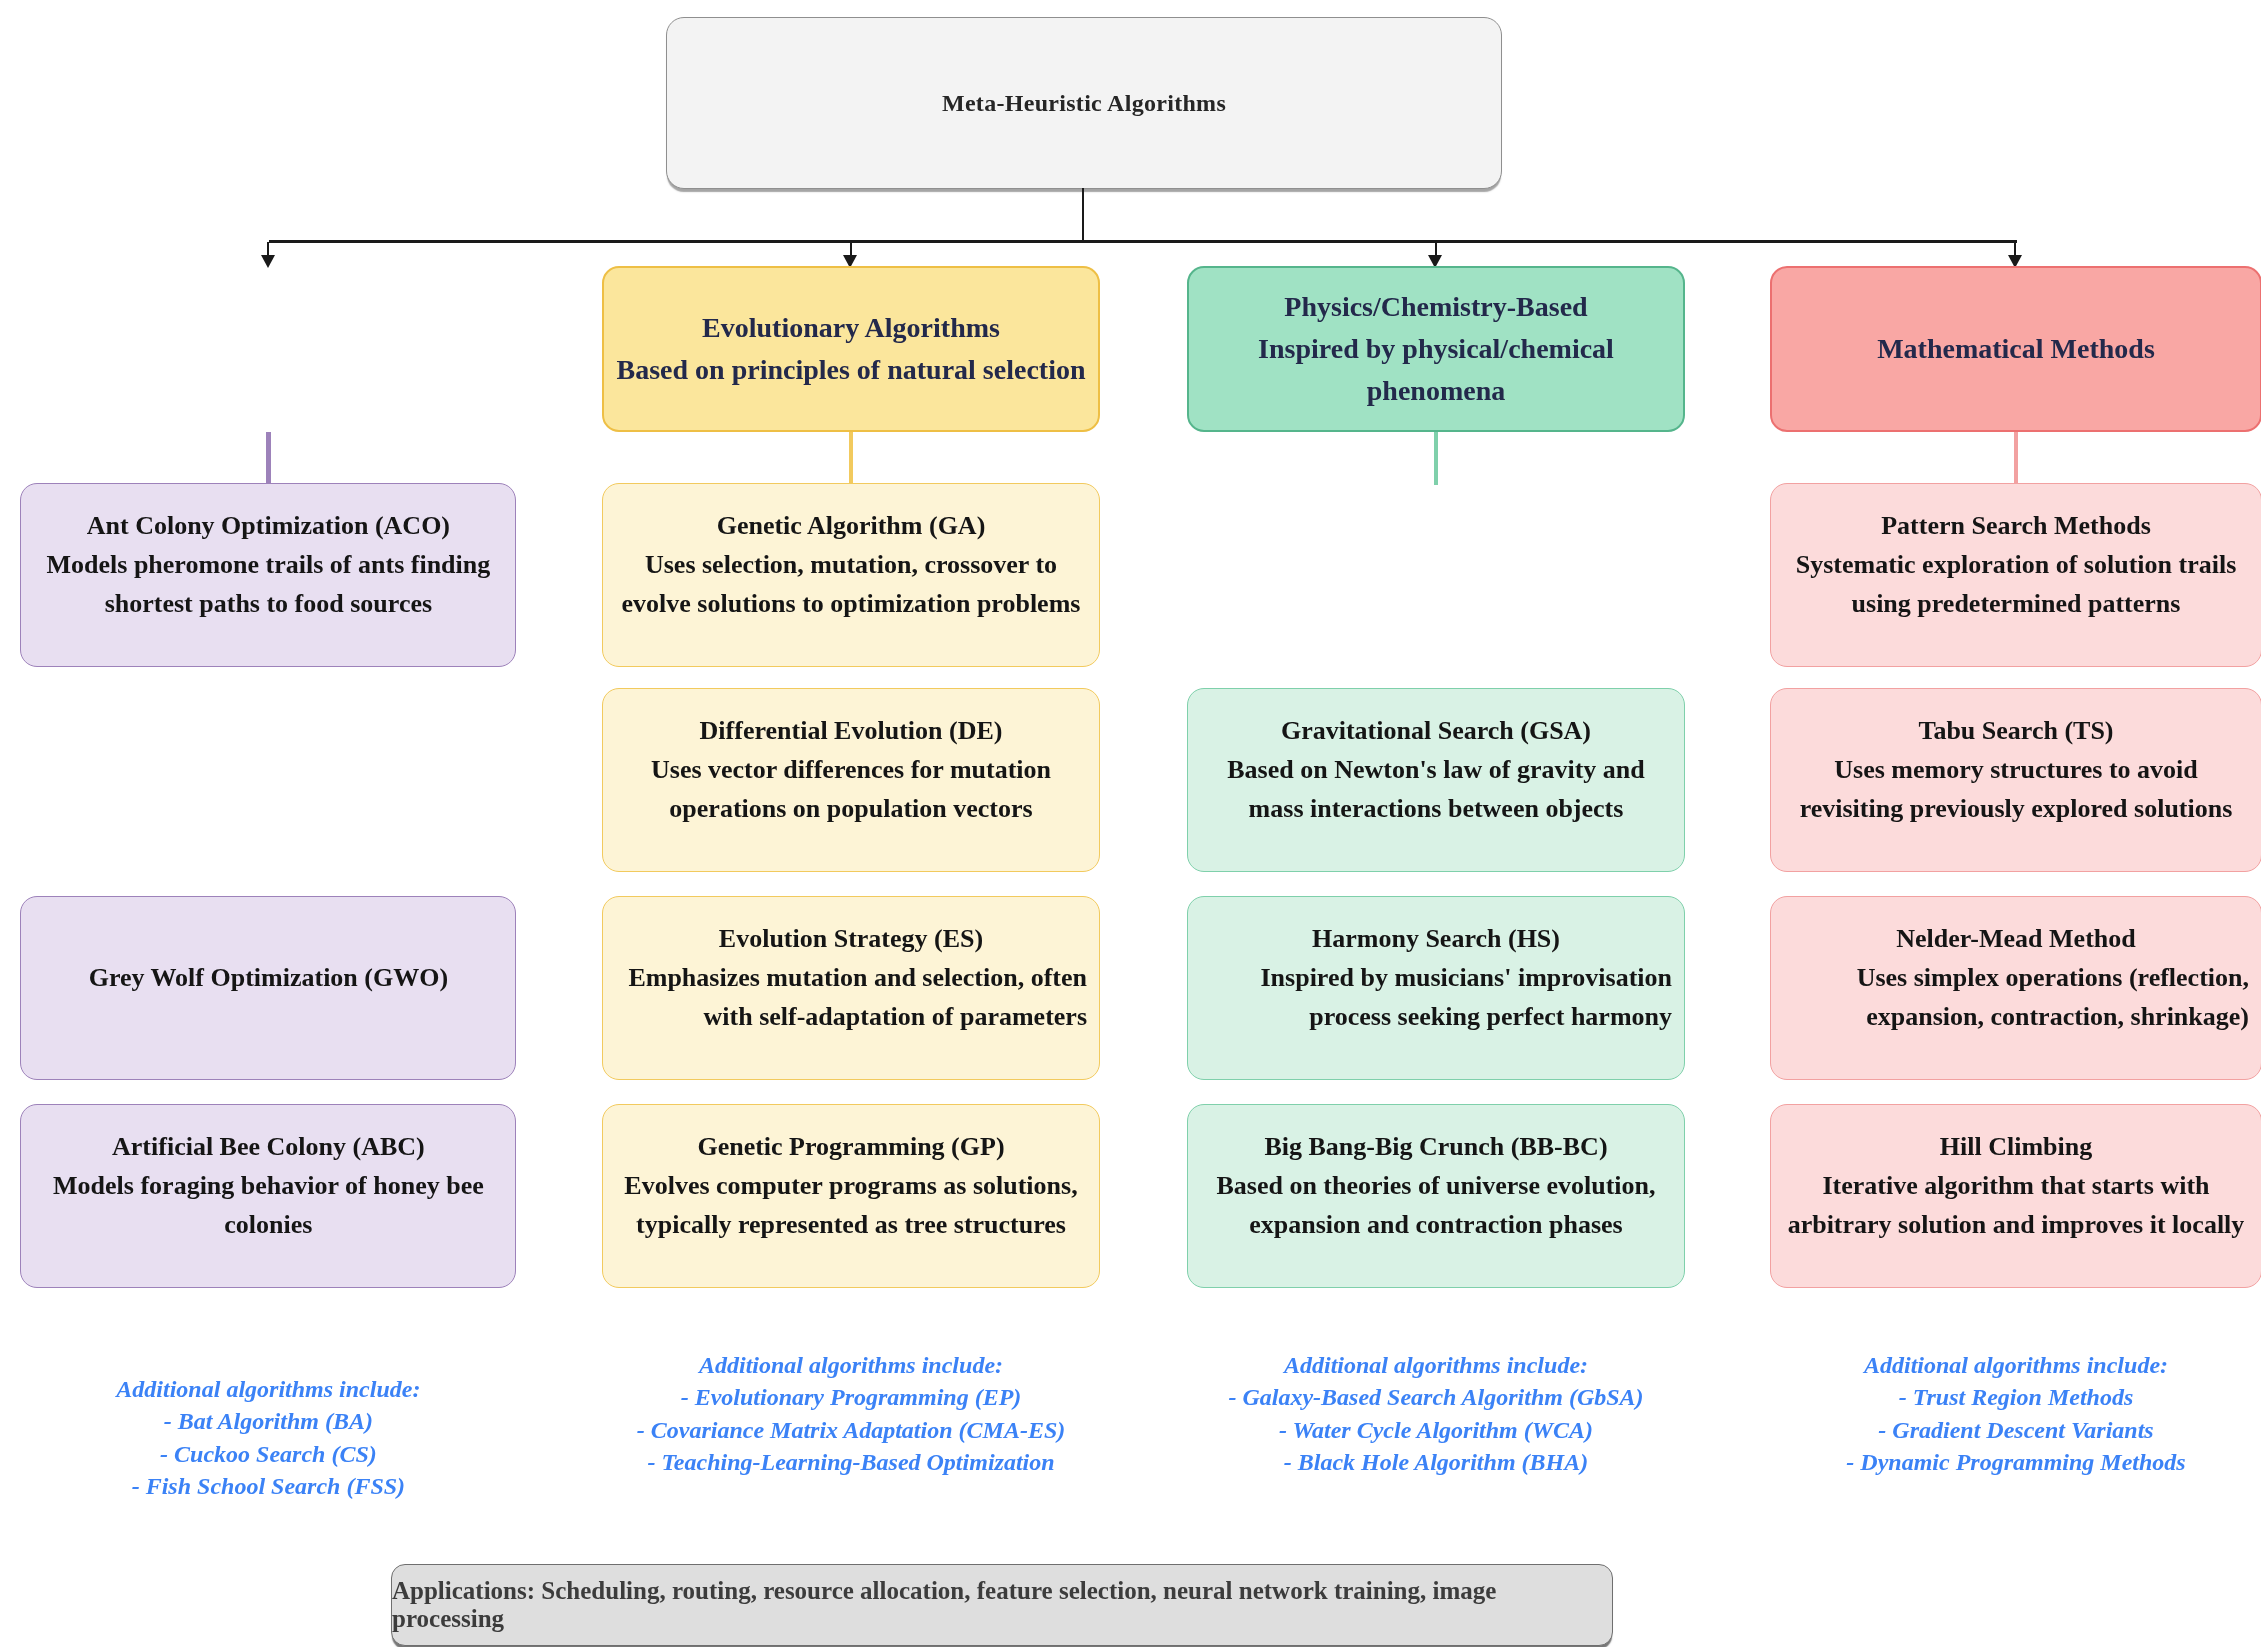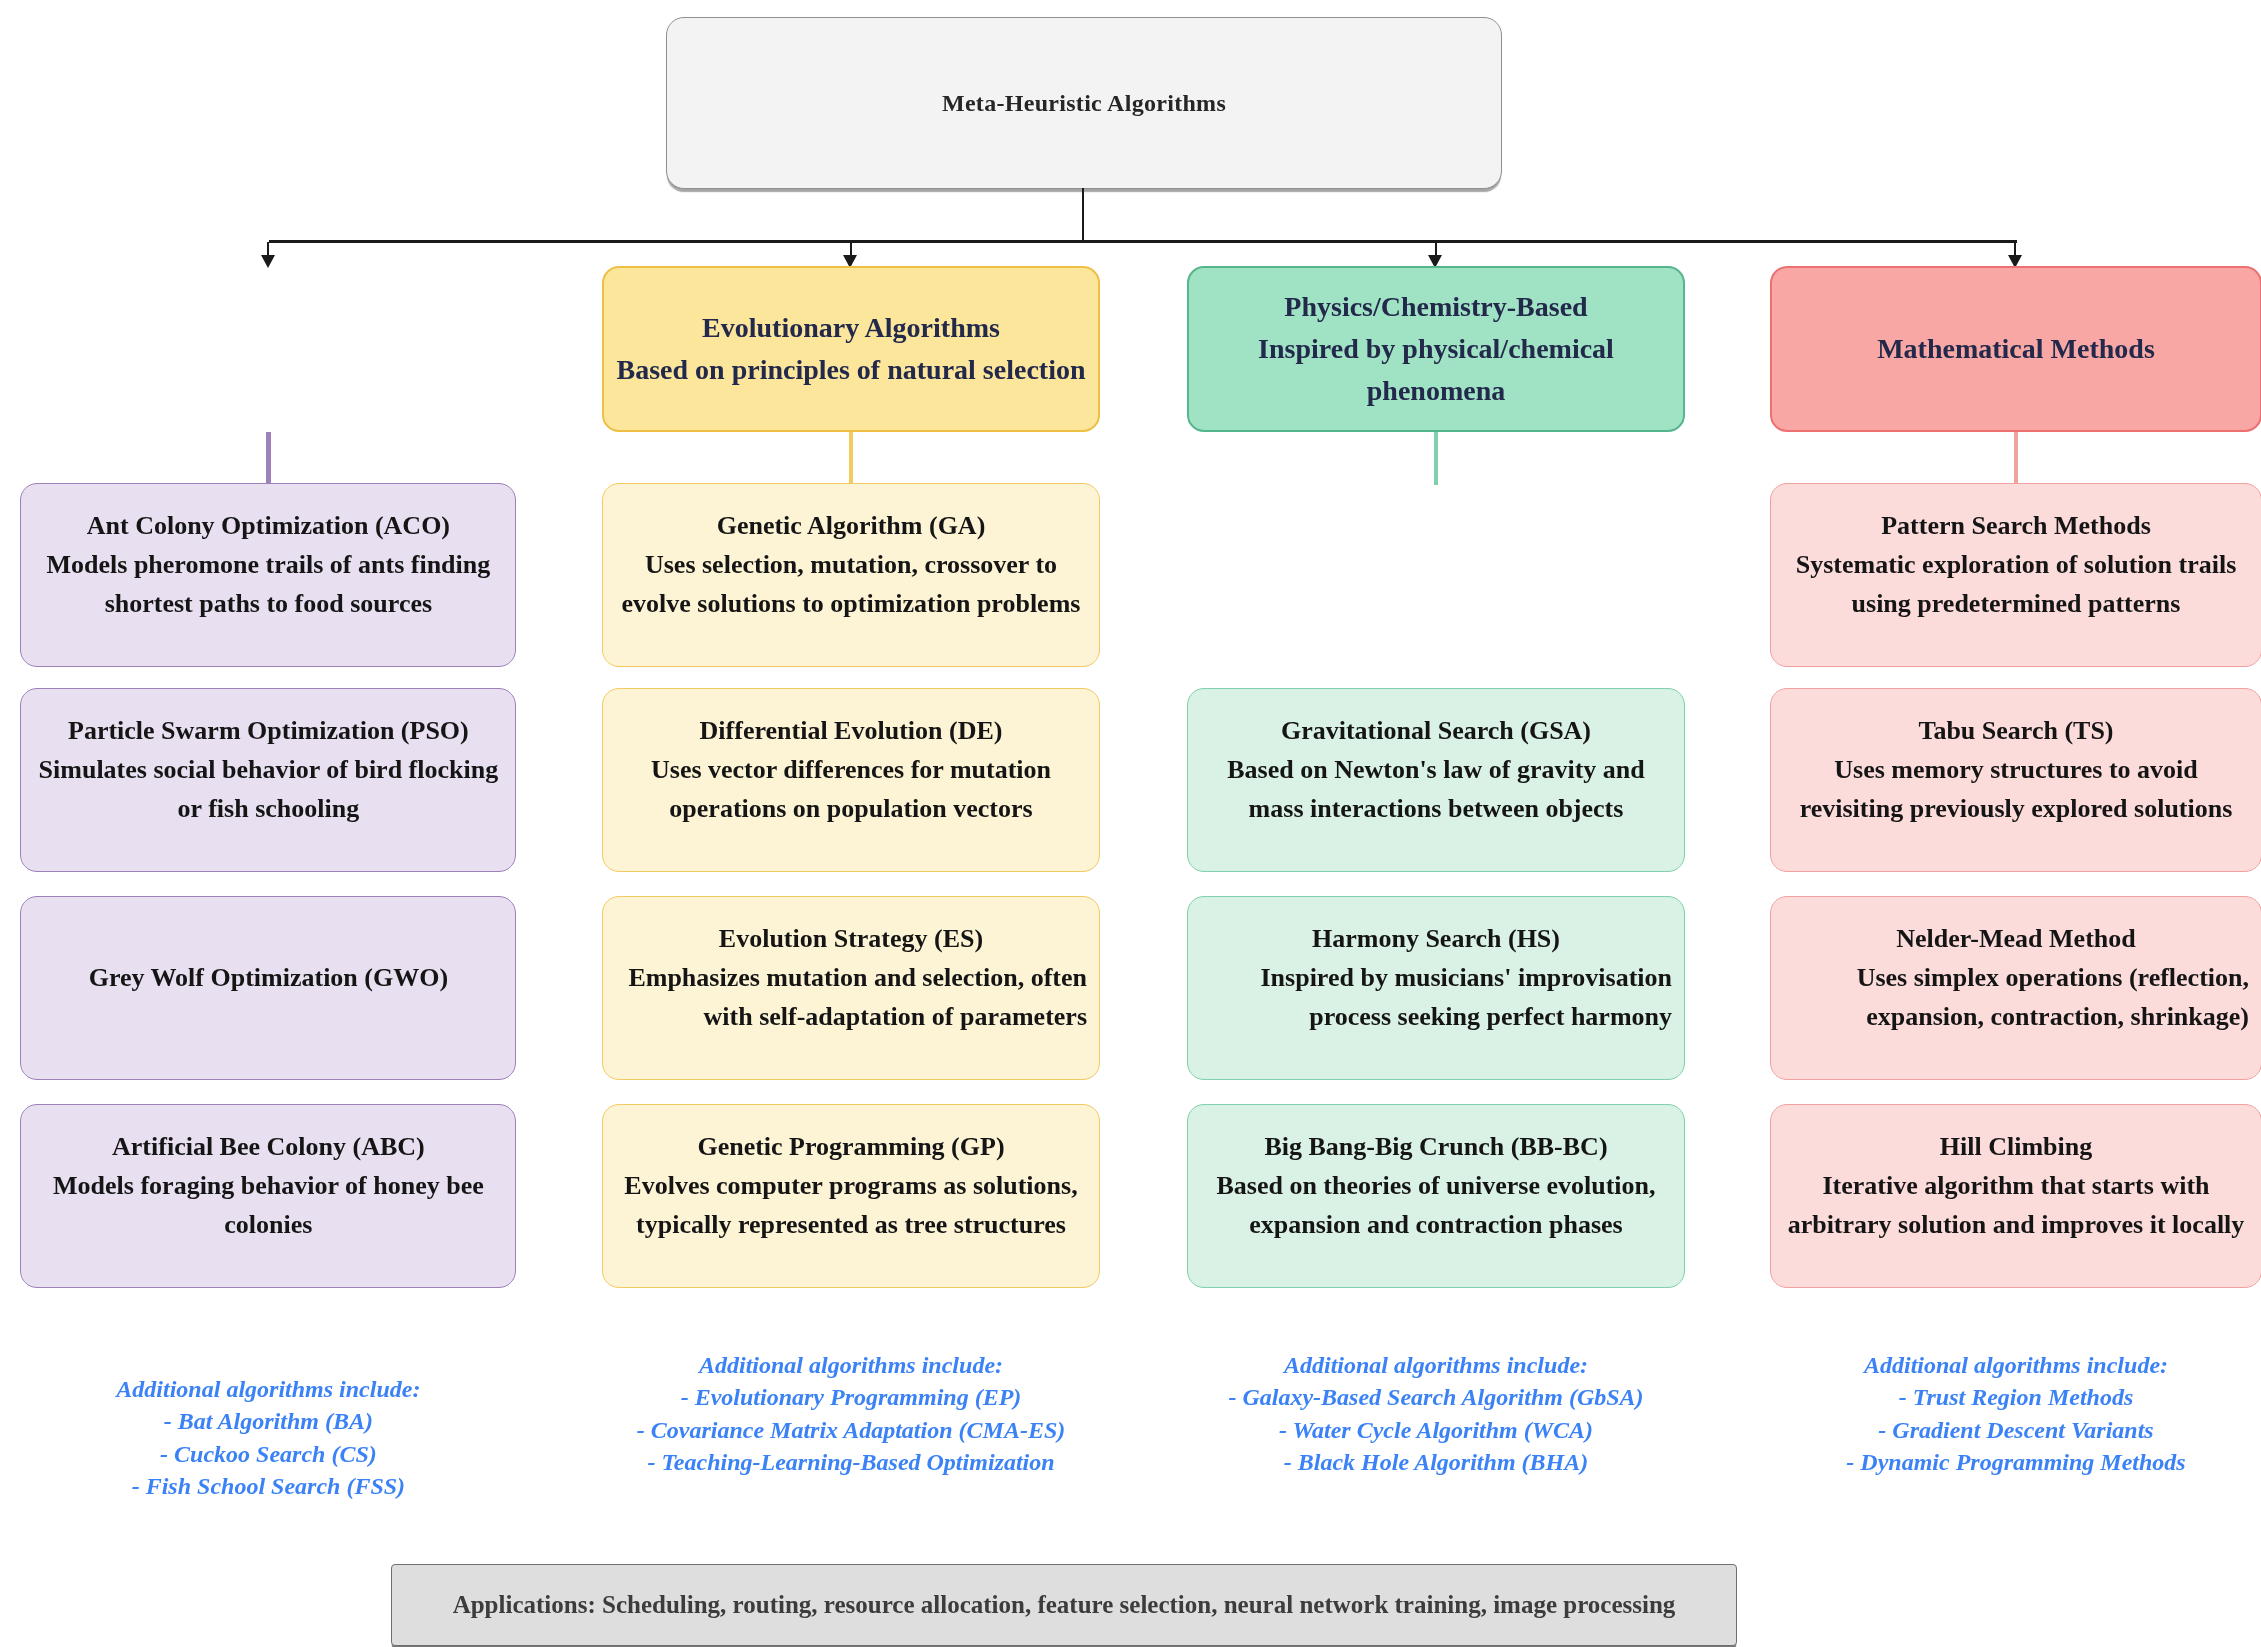--- a/index.html
+++ b/index.html
@@ -45,22 +45,22 @@
   .r0{top:483px;} .r1{top:688px;} .r2{top:896px;text-align:right;} .r3{top:1104px;}
   .box .t{font-size:26px;font-weight:bold;color:#151515;line-height:1.5;}
   .box .d{font-size:26px;font-weight:bold;color:#151515;line-height:1.5;}
 
   .addl{position:absolute;left:-18px;right:-18px;top:1349px;text-align:center;
         font-style:italic;font-weight:bold;color:#3b82f6;font-size:24px;line-height:1.35;}
   .c0 .addl{top:1373px;}
   .addl div{margin:0;}
 
   
-  .apps{position:absolute;left:391px;top:1564px;width:1346px;height:82px;
-        background:#dedede;border:1.8px solid #6f6f6f;border-radius:4px;
+  .apps{position:absolute;left:391px;top:1564px;width:1222px;height:82px;
+        background:#dedede;border:1.8px solid #6f6f6f;border-radius:14px;
         display:flex;align-items:center;justify-content:center;box-sizing:border-box;
         box-shadow:0 3.6px 1.2px -1.2px rgba(60,60,60,.7);}
   .apps .t{font-size:25px;font-weight:bold;color:#3c3c3c;}
 </style>
 </head>
 <body>
 
 <div class="canvas">
 
   <div class="root-box">
@@ -76,24 +76,20 @@
   <div class="head" style="left:261px;"></div>
   <div class="head" style="left:843px;"></div>
   <div class="head" style="left:1428px;"></div>
   <div class="head" style="left:2008px;"></div>
 
   <div class="column c0" style="--hf: #b3a0c6; --hb: #8a6fae; --bf: #e8dff1; --bb: #9d82ba; --cn: #9d82ba;">
     <div class="link"></div>
     <div class="box r0">
       <div class="t">Ant Colony Optimization (ACO)</div>
       <div class="d">Models pheromone trails of ants finding shortest paths to food sources</div>
-    </div>
-    <div class="box r1">
-      <div class="t">Particle Swarm Optimization (PSO)</div>
-      <div class="d">Simulates social behavior of bird flocking or fish schooling</div>
     </div>
     <div class="box r2">
       <div class="t">Grey Wolf Optimization (GWO)</div>
     </div>
     <div class="box r3">
       <div class="t">Artificial Bee Colony (ABC)</div>
       <div class="d">Models foraging behavior of honey bee colonies</div>
     </div>
     <div class="addl">
       <div>Additional algorithms include:</div>

